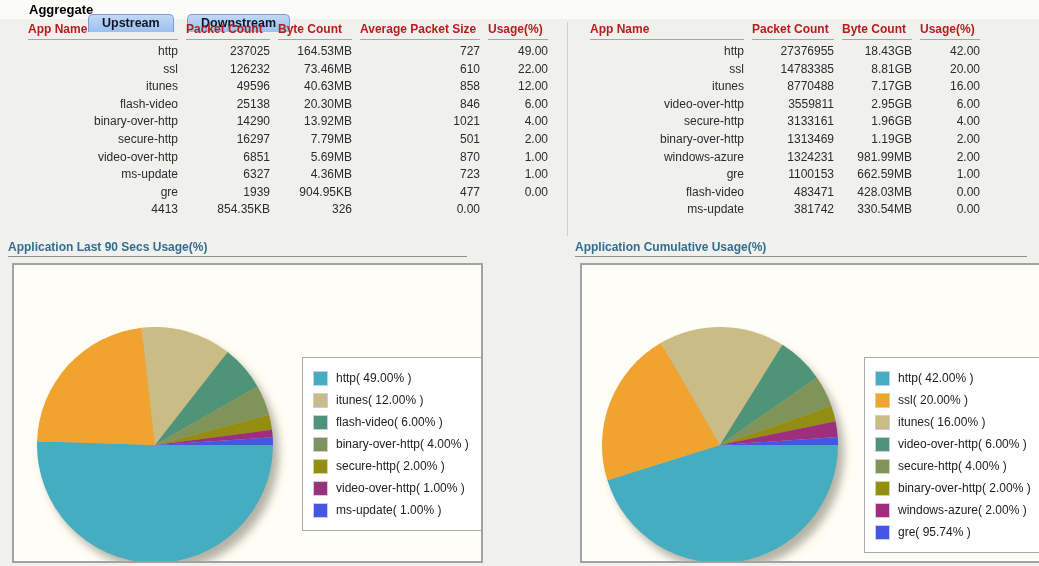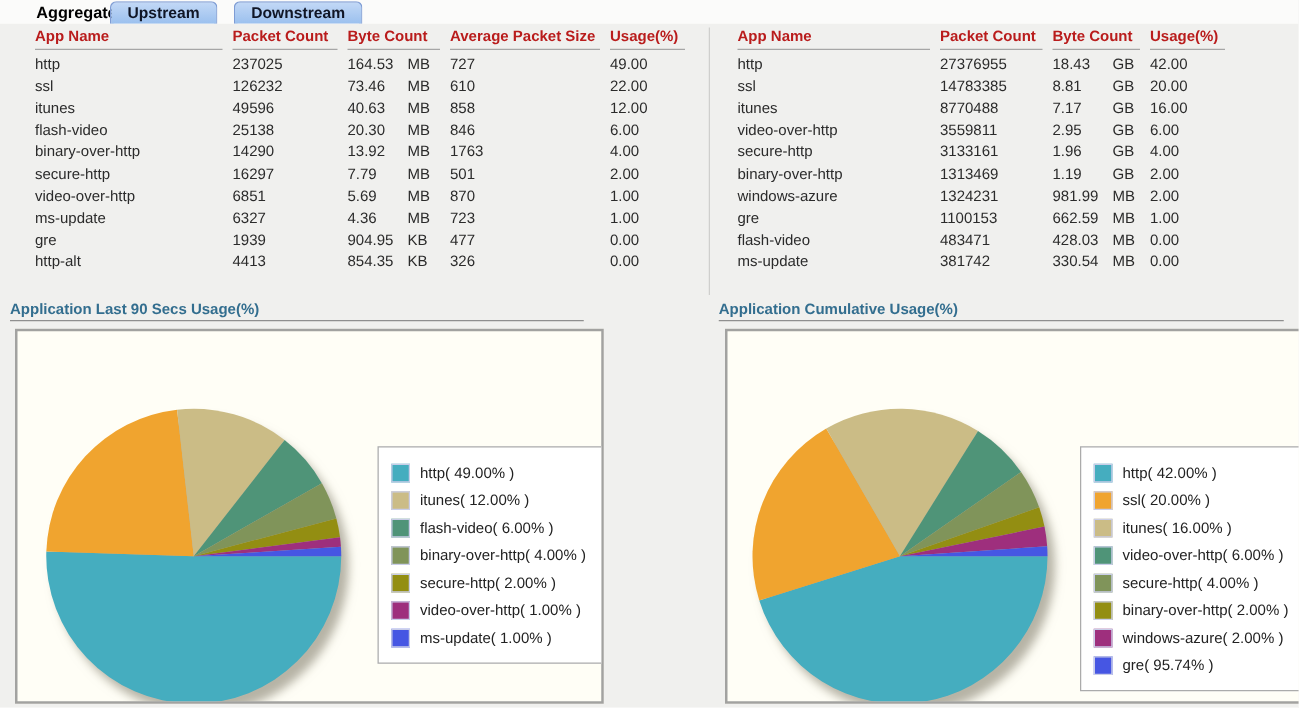--- a/index.html
+++ b/index.html
@@ -1,32 +1,32 @@
 <!DOCTYPE html>
 <html><head>
 <meta charset="utf-8">
 <style>
   html,body{margin:0;padding:0;}
   body{width:1039px;height:566px;overflow:hidden;font-family:"Liberation Sans","DejaVu Sans",sans-serif;}
   .screen{position:relative;width:1039px;height:566px;background:#f0f0ee;overflow:hidden;}
   .topstrip{position:absolute;left:0;top:0;width:1039px;height:19px;background:#fbfbfa;}
   .tab{position:absolute;top:0;height:19px;line-height:19px;font-size:13px;font-weight:bold;color:#101626;padding:0 13px;white-space:nowrap;cursor:pointer;}
   .tab.active{left:16px;color:#000;background:transparent;}
-  .tab.blue{top:1px;height:17px;line-height:17px;background:linear-gradient(#c2d8f6,#9bc0ee);border:1px solid #7e9cd4;border-bottom:none;border-radius:5px 5px 0 0;font-size:12.5px;}
+  .tab.blue{top:14px;height:17px;line-height:17px;background:linear-gradient(#c2d8f6,#9bc0ee);border:1px solid #7e9cd4;border-bottom:none;border-radius:5px 5px 0 0;font-size:12.5px;}
   .tab.up{left:88px;}
   .tab.down{left:187px;}
 
   .tbl{position:absolute;top:22px;}
   .tbl-left{left:8px;width:556px;}
   .tbl-right{left:570px;width:469px;}
   .thead,.trow{display:grid;column-gap:8px;padding-left:20px;}
   .tbl-left .thead,.tbl-left .trow{grid-template-columns:150px 84px 74px 120px 60px;}
   .tbl-right .thead,.tbl-right .trow{grid-template-columns:154px 82px 70px 60px;}
   .thead span{color:#b91c1c;font-weight:bold;font-size:12px;border-bottom:1px solid #a6a6a6;padding-bottom:4px;height:13px;white-space:nowrap;}
-  .tbody{margin-top:3px;}
+  .tbody{margin-top:3px;text-align:right;}
   .trow{height:17.6px;line-height:17.6px;font-size:12px;color:#2b2b2b;}
   .trow span{white-space:nowrap;}
   .bnum{display:inline-block;width:48px;}
   .vdivider{position:absolute;left:567px;top:22px;width:1px;height:214px;background:#cfcfcd;}
 
   .section-title{position:absolute;top:240px;font-size:12px;font-weight:bold;color:#336e8f;white-space:nowrap;}
   .st-left{left:8px;}
   .st-right{left:575px;}
   .rule{position:absolute;top:256px;height:1px;background:#8f8f8f;}
   .rule-left{left:8px;width:459px;}
@@ -89,21 +89,21 @@
           <span>flash-video</span>
           <span>25138</span>
           <span><span class="bnum">20.30</span><span>MB</span></span>
           <span>846</span>
           <span>6.00</span>
         </div>
         <div class="trow">
           <span>binary-over-http</span>
           <span>14290</span>
           <span><span class="bnum">13.92</span><span>MB</span></span>
-          <span>1763</span>
+          <span>1021</span>
           <span>4.00</span>
         </div>
         <div class="trow">
           <span>secure-http</span>
           <span>16297</span>
           <span><span class="bnum">7.79</span><span>MB</span></span>
           <span>501</span>
           <span>2.00</span>
         </div>
         <div class="trow">
@@ -121,21 +121,20 @@
           <span>1.00</span>
         </div>
         <div class="trow">
           <span>gre</span>
           <span>1939</span>
           <span><span class="bnum">904.95</span><span>KB</span></span>
           <span>477</span>
           <span>0.00</span>
         </div>
         <div class="trow">
-          <span>http-alt</span>
           <span>4413</span>
           <span><span class="bnum">854.35</span><span>KB</span></span>
           <span>326</span>
           <span>0.00</span>
         </div>
       </div>
   </div>
 
   <div class="vdivider"></div>
 

